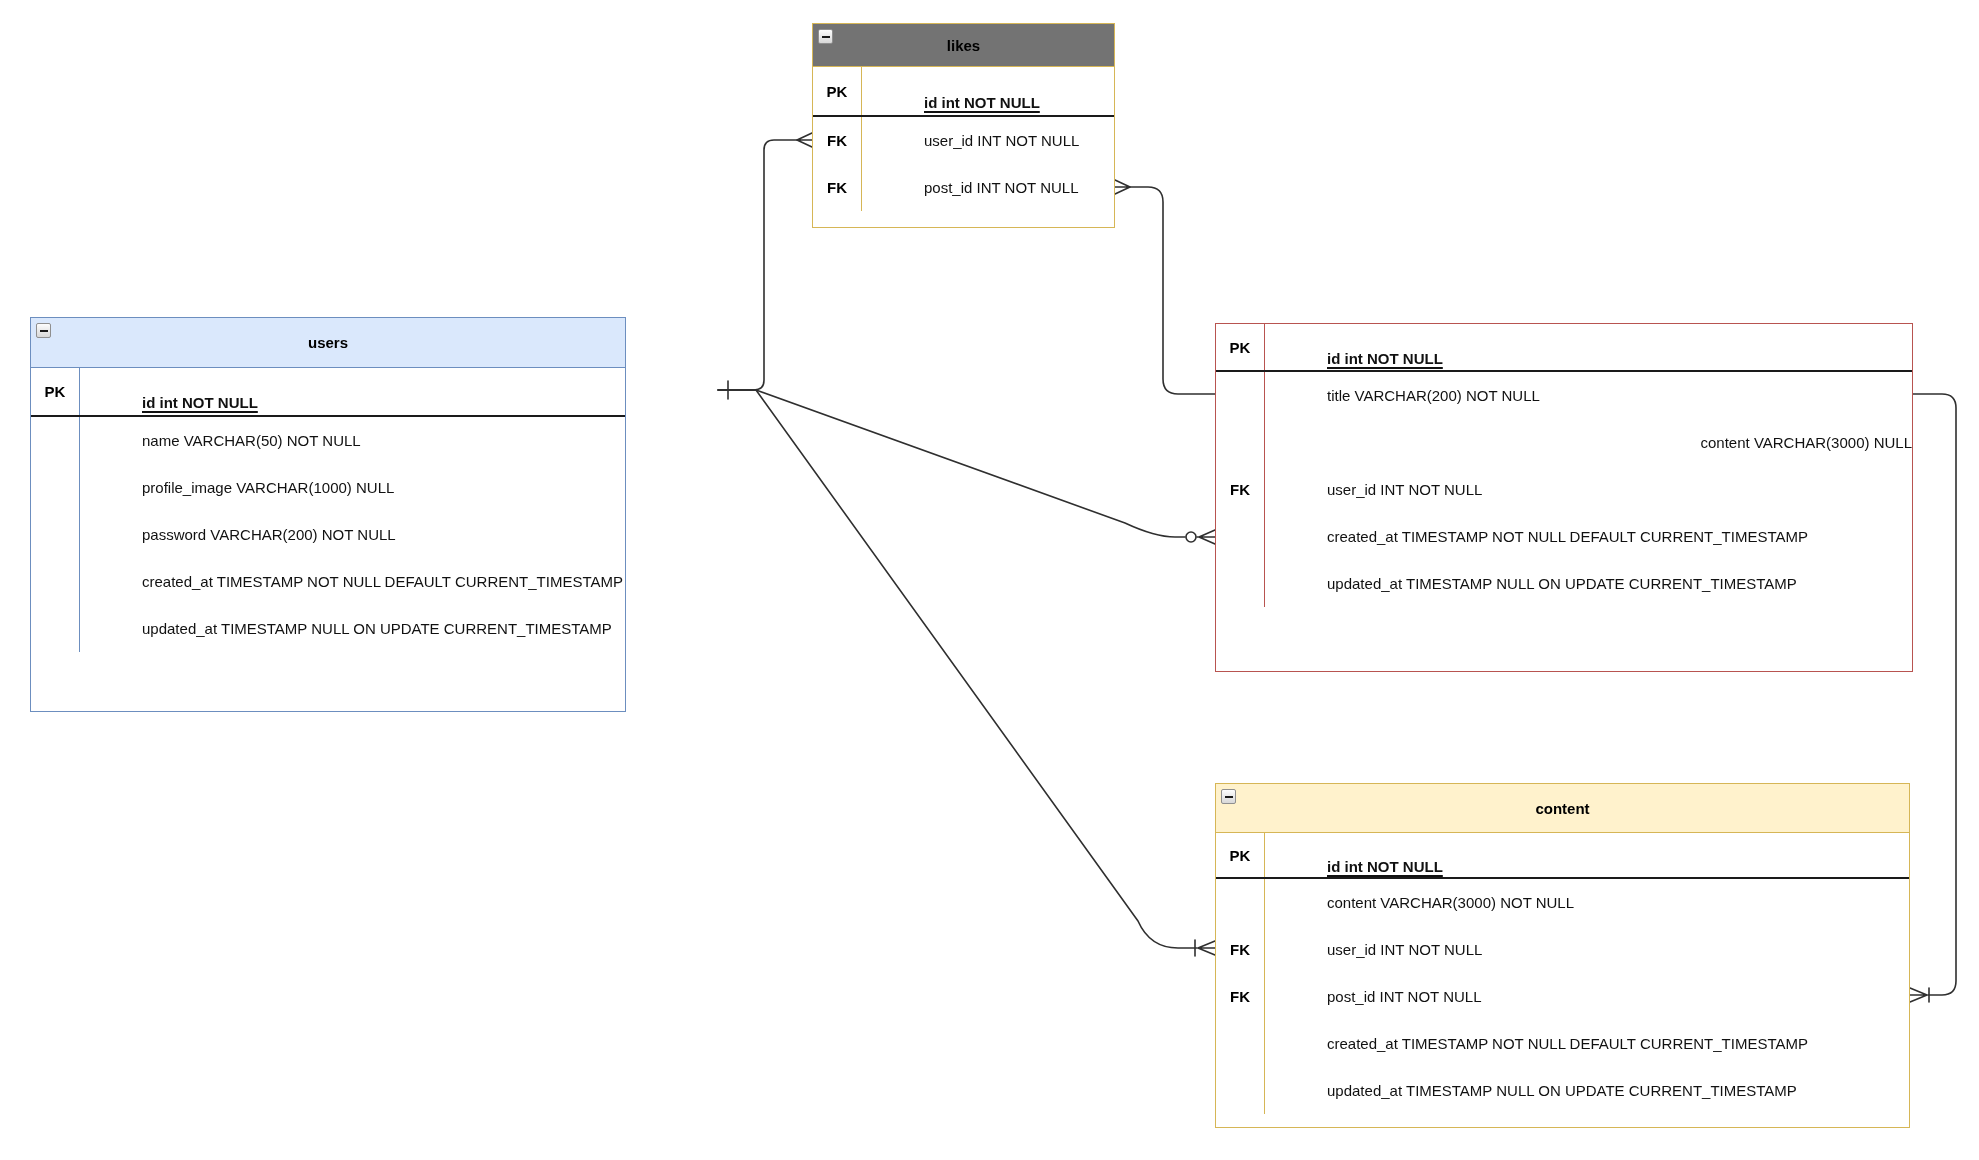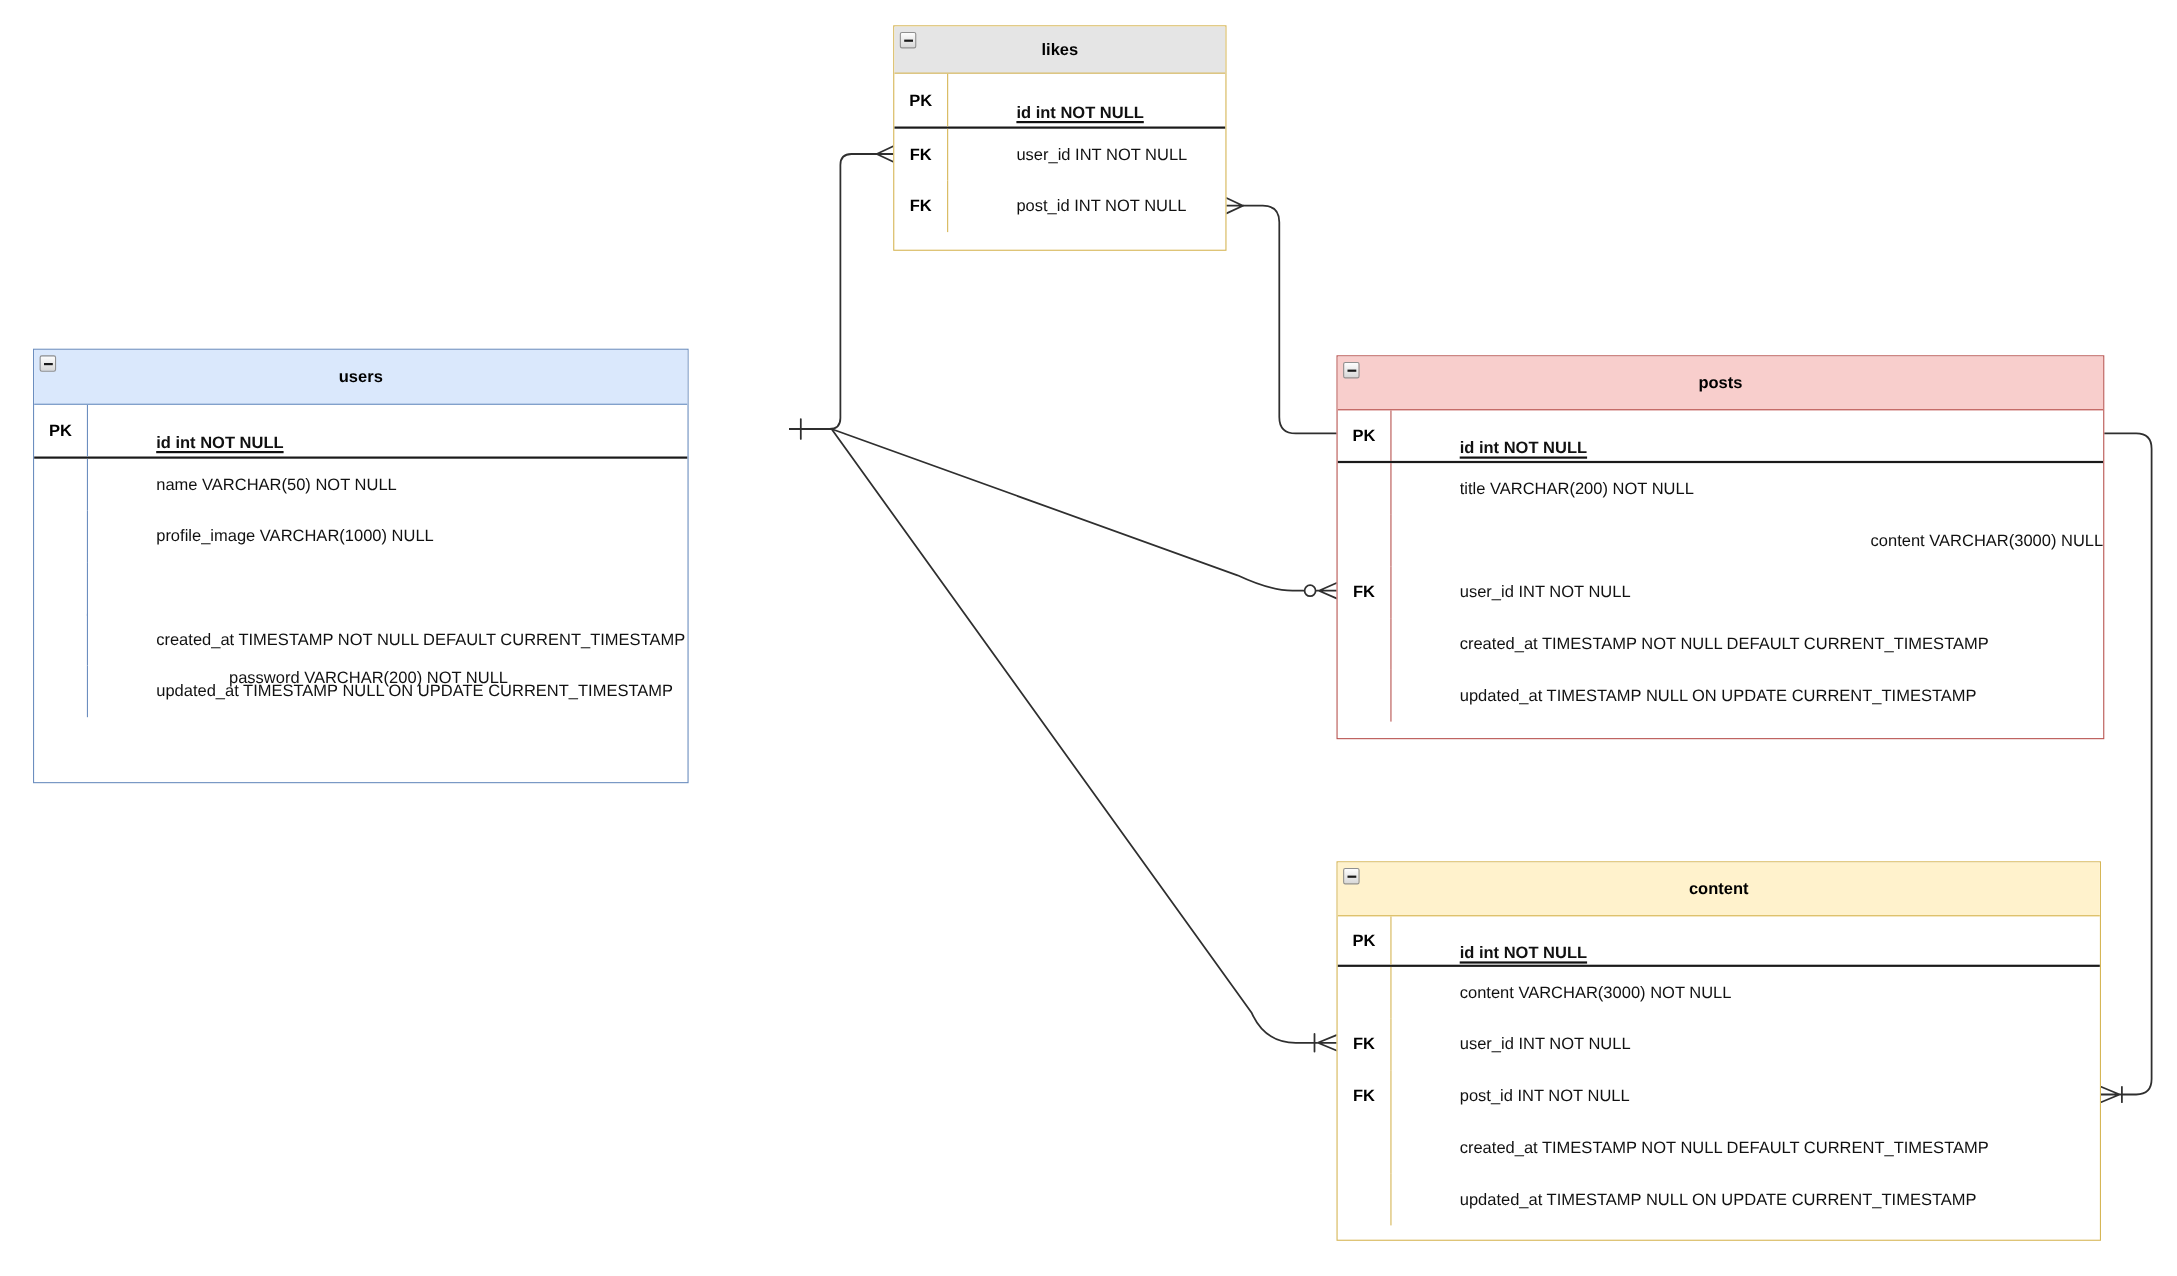--- a/index.html
+++ b/index.html
@@ -73,59 +73,55 @@
           <div class="field">id int NOT NULL</div>
         </div>
         <div class="erd-row" style="height: 47px;">
           <div class="key" style="border-right-color: rgb(108, 142, 191);"></div>
           <div class="field">name VARCHAR(50) NOT NULL</div>
         </div>
         <div class="erd-row" style="height: 47px;">
           <div class="key" style="border-right-color: rgb(108, 142, 191);"></div>
           <div class="field">profile_image VARCHAR(1000) NULL</div>
         </div>
-        <div class="erd-row" style="height: 47px; flex-direction: column;">
+        <div class="erd-row" style="height: 47px;">
           <div class="key" style="border-right-color: rgb(108, 142, 191);"></div>
           <div class="field">password VARCHAR(200) NOT NULL</div>
         </div>
         <div class="erd-row" style="height: 47px;">
           <div class="key" style="border-right-color: rgb(108, 142, 191);"></div>
           <div class="field">created_at TIMESTAMP NOT NULL DEFAULT CURRENT_TIMESTAMP</div>
         </div>
         <div class="erd-row" style="height: 47px;">
           <div class="key" style="border-right-color: rgb(108, 142, 191);"></div>
           <div class="field">updated_at TIMESTAMP NULL ON UPDATE CURRENT_TIMESTAMP</div>
         </div>
       </div>
     </div>
     <div class="erd-table" style="left: 812px; top: 23px; width: 303px; height: 205px; border-color: rgb(214, 182, 86);">
-      <div class="erd-header" style="background: #e5e5e5; border-bottom-color: rgb(214, 182, 86); height: 43px;">
+      <div class="erd-header" style="background: #737373; border-bottom-color: rgb(214, 182, 86); height: 43px;">
         <div class="collapse-icon"></div>
         <div class="erd-title">likes</div>
       </div>
       <div class="erd-body">
         <div class="erd-row pk-row" style="height: 50px;">
           <div class="key" style="border-right-color: rgb(214, 182, 86);">PK</div>
           <div class="field">id int NOT NULL</div>
         </div>
         <div class="erd-row" style="height: 47px;">
           <div class="key" style="border-right-color: rgb(214, 182, 86);">FK</div>
           <div class="field">user_id INT NOT NULL</div>
         </div>
         <div class="erd-row" style="height: 47px;">
           <div class="key" style="border-right-color: rgb(214, 182, 86);">FK</div>
           <div class="field">post_id INT NOT NULL</div>
         </div>
       </div>
     </div>
     <div class="erd-table" style="left: 1215px; top: 323px; width: 698px; height: 349px; border-color: rgb(184, 84, 80);">
-      <div class="erd-header" style="background: rgb(248, 206, 204); border-bottom-color: rgb(184, 84, 80); height: 49px;">
-        <div class="collapse-icon"></div>
-        <div class="erd-title">posts</div>
-      </div>
       <div class="erd-body">
         <div class="erd-row pk-row" style="height: 48px;">
           <div class="key" style="border-right-color: rgb(184, 84, 80);">PK</div>
           <div class="field">id int NOT NULL</div>
         </div>
         <div class="erd-row" style="height: 47px;">
           <div class="key" style="border-right-color: rgb(184, 84, 80);"></div>
           <div class="field">title VARCHAR(200) NOT NULL</div>
         </div>
         <div class="erd-row" style="height: 47px; justify-content: space-between;">

